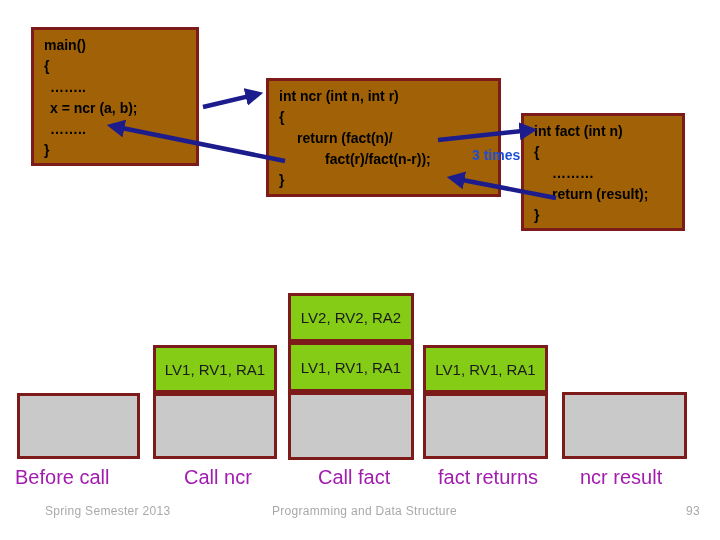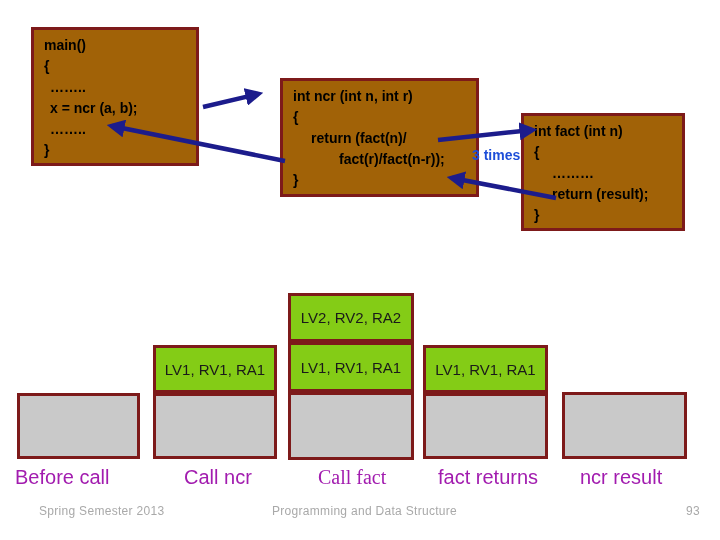--- a/index.html
+++ b/index.html
@@ -7,21 +7,21 @@
     position:relative;width:720px;height:540px;background:#ffffff;overflow:hidden;
     font-family:"Liberation Sans",sans-serif;
   }
   
   .code-box{
     position:absolute;background:#a16207;border:3px solid #7d1a1a;
     box-sizing:border-box;color:#000;font-weight:bold;font-size:14px;
     line-height:21px;padding:5px 8px 0 10px;white-space:nowrap;z-index:1;
   }
   #main-box{left:31px;top:27px;width:168px;height:139px;}
-  #ncr-box{left:280px;top:78px;width:199px;height:119px;}
+  #ncr-box{left:266px;top:78px;width:235px;height:119px;}
   #fact-box{left:521px;top:113px;width:164px;height:118px;}
   .ind-a{padding-left:6px;}    
   .ind-b{padding-left:18px;}   
   .ind-c{padding-left:46px;}   
   
   #flow-arrows{position:absolute;left:0;top:0;width:720px;height:540px;z-index:5;pointer-events:none;}
   
   #times-note{
     position:absolute;left:472px;top:147px;color:#1d4ed8;font-weight:bold;
     font-size:14px;z-index:6;
@@ -37,21 +37,21 @@
   .frame-gray{background:#c9c9c9;}
   
   .col-label{
     position:absolute;top:466px;color:#a21caf;font-size:20px;white-space:nowrap;
   }
   
   .footer-text{
     position:absolute;top:504px;color:#a9a9a9;font-size:12px;letter-spacing:.3px;
     white-space:nowrap;
   }
-  #footer-left{left:39px;}
+  #footer-left{left:45px;}
   #footer-center{left:272px;}
   #footer-page{left:686px;}
 </style>
 </head>
 <body>
 
 <div id="slide">
 
   <div id="main-box" class="code-box">
     <div>main()</div>
@@ -101,21 +101,21 @@
   <div class="frame-box frame-yellow" style="left:288px;top:342px;width:126px;height:50px;">LV1, RV1, RA1</div>
   <div class="frame-box frame-gray" style="left:288px;top:392px;width:126px;height:68px;"></div>
 
   <div class="frame-box frame-yellow" style="left:423px;top:345px;width:125px;height:48px;">LV1, RV1, RA1</div>
   <div class="frame-box frame-gray" style="left:423px;top:393px;width:125px;height:66px;"></div>
 
   <div class="frame-box frame-gray" style="left:562px;top:392px;width:125px;height:67px;"></div>
 
   <div class="col-label" style="left:15px;">Before call</div>
   <div class="col-label" style="left:184px;">Call ncr</div>
-  <div class="col-label" style="left:318px;font-family:Liberation Serif, serif;">Call fact</div>
+  <div class="col-label" style="left:318px;">Call fact</div>
   <div class="col-label" style="left:438px;">fact returns</div>
   <div class="col-label" style="left:580px;">ncr result</div>
 
   <div id="footer-left" class="footer-text">Spring Semester 2013</div>
   <div id="footer-center" class="footer-text">Programming and Data Structure</div>
   <div id="footer-page" class="footer-text">93</div>
 
 </div>
 
 </body></html>

